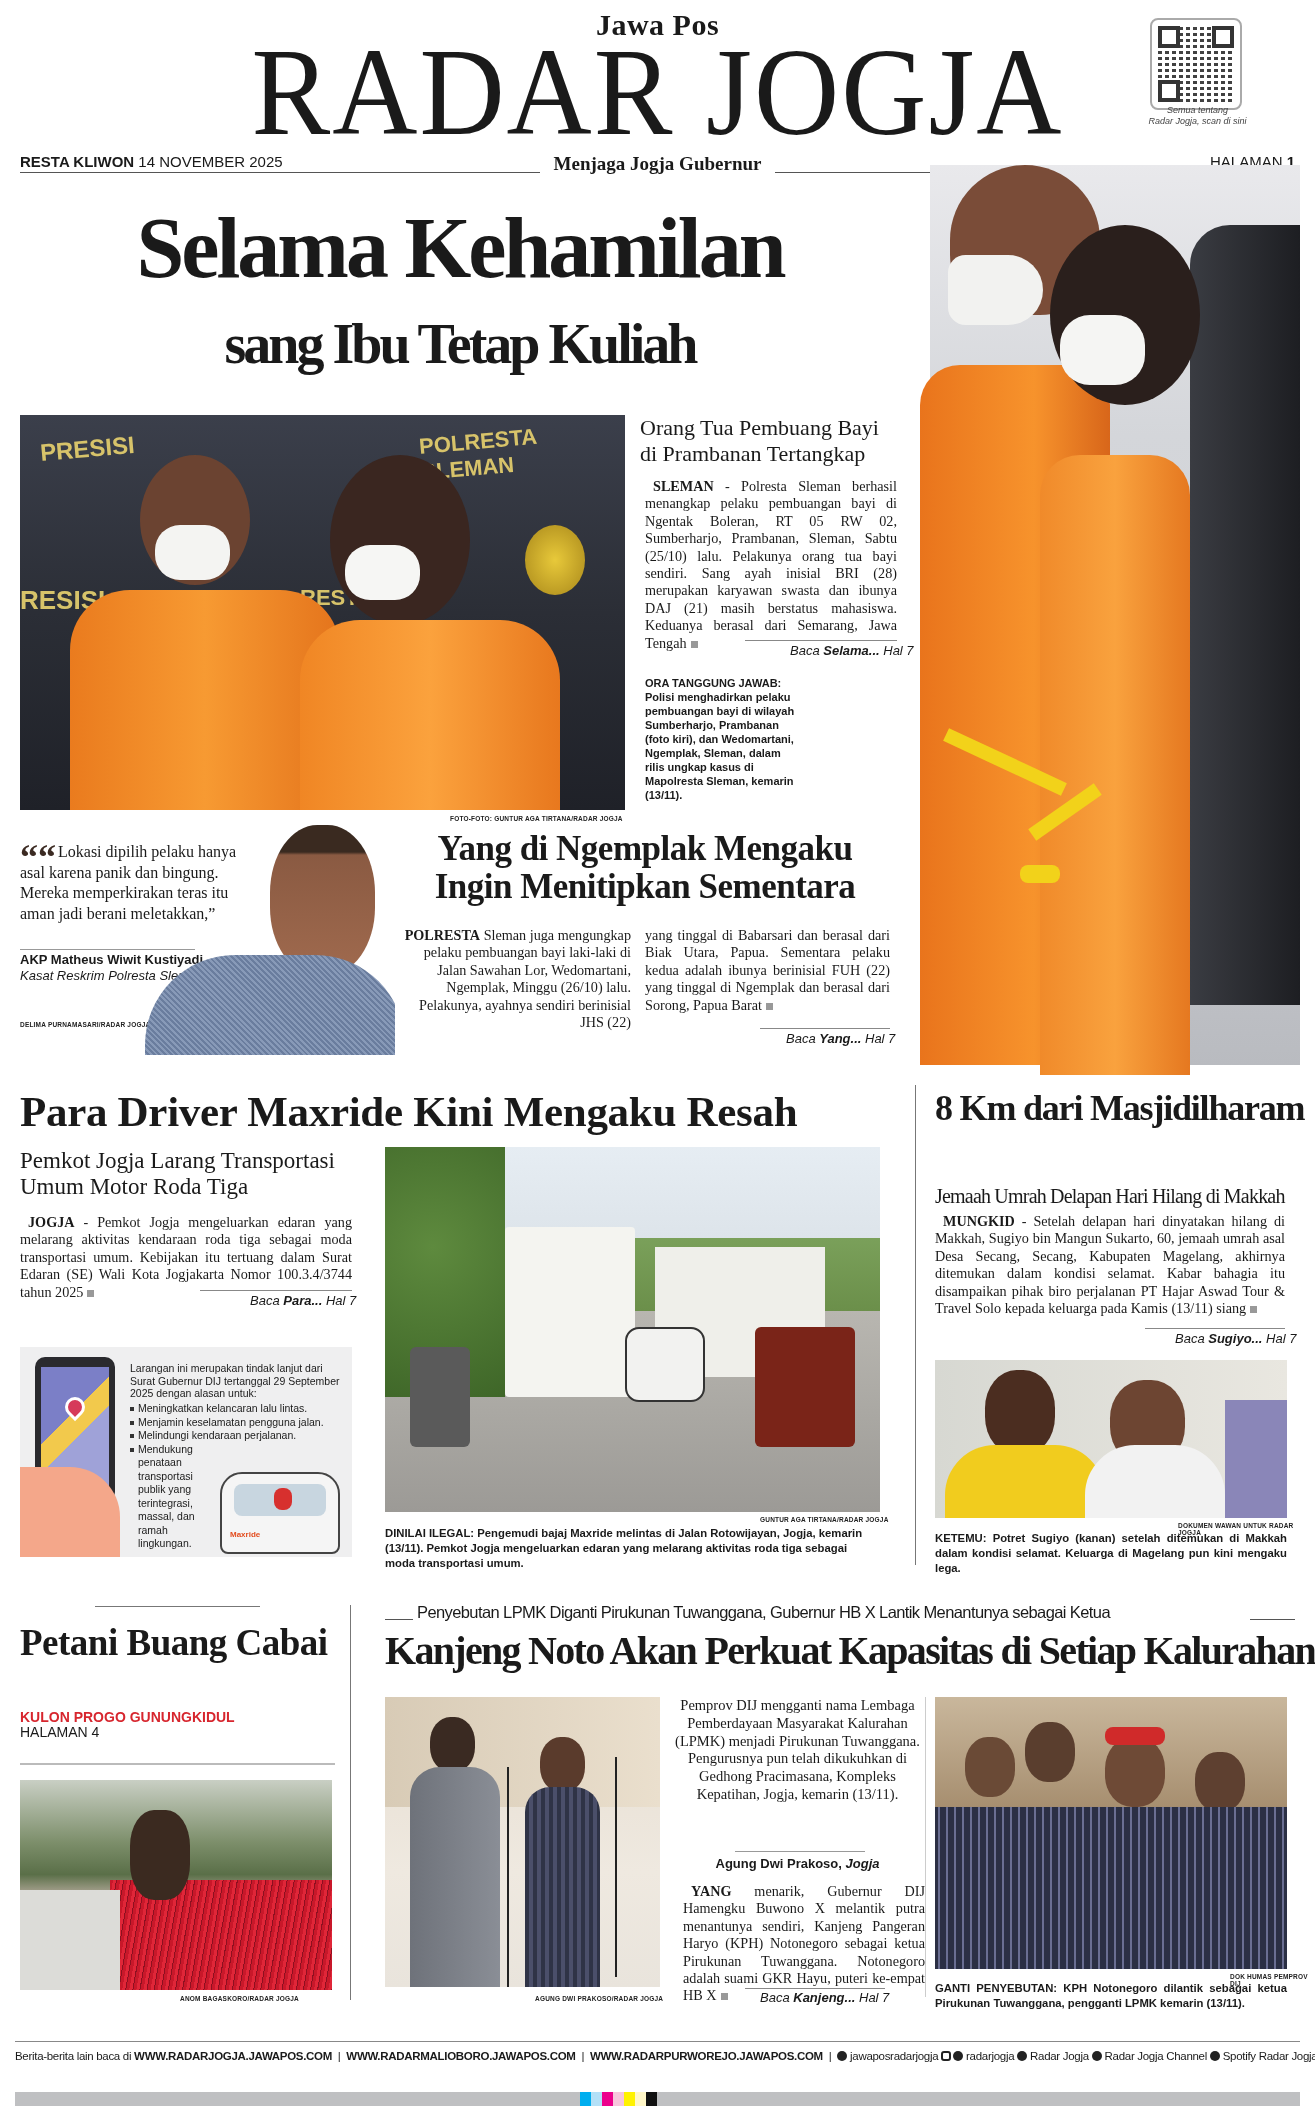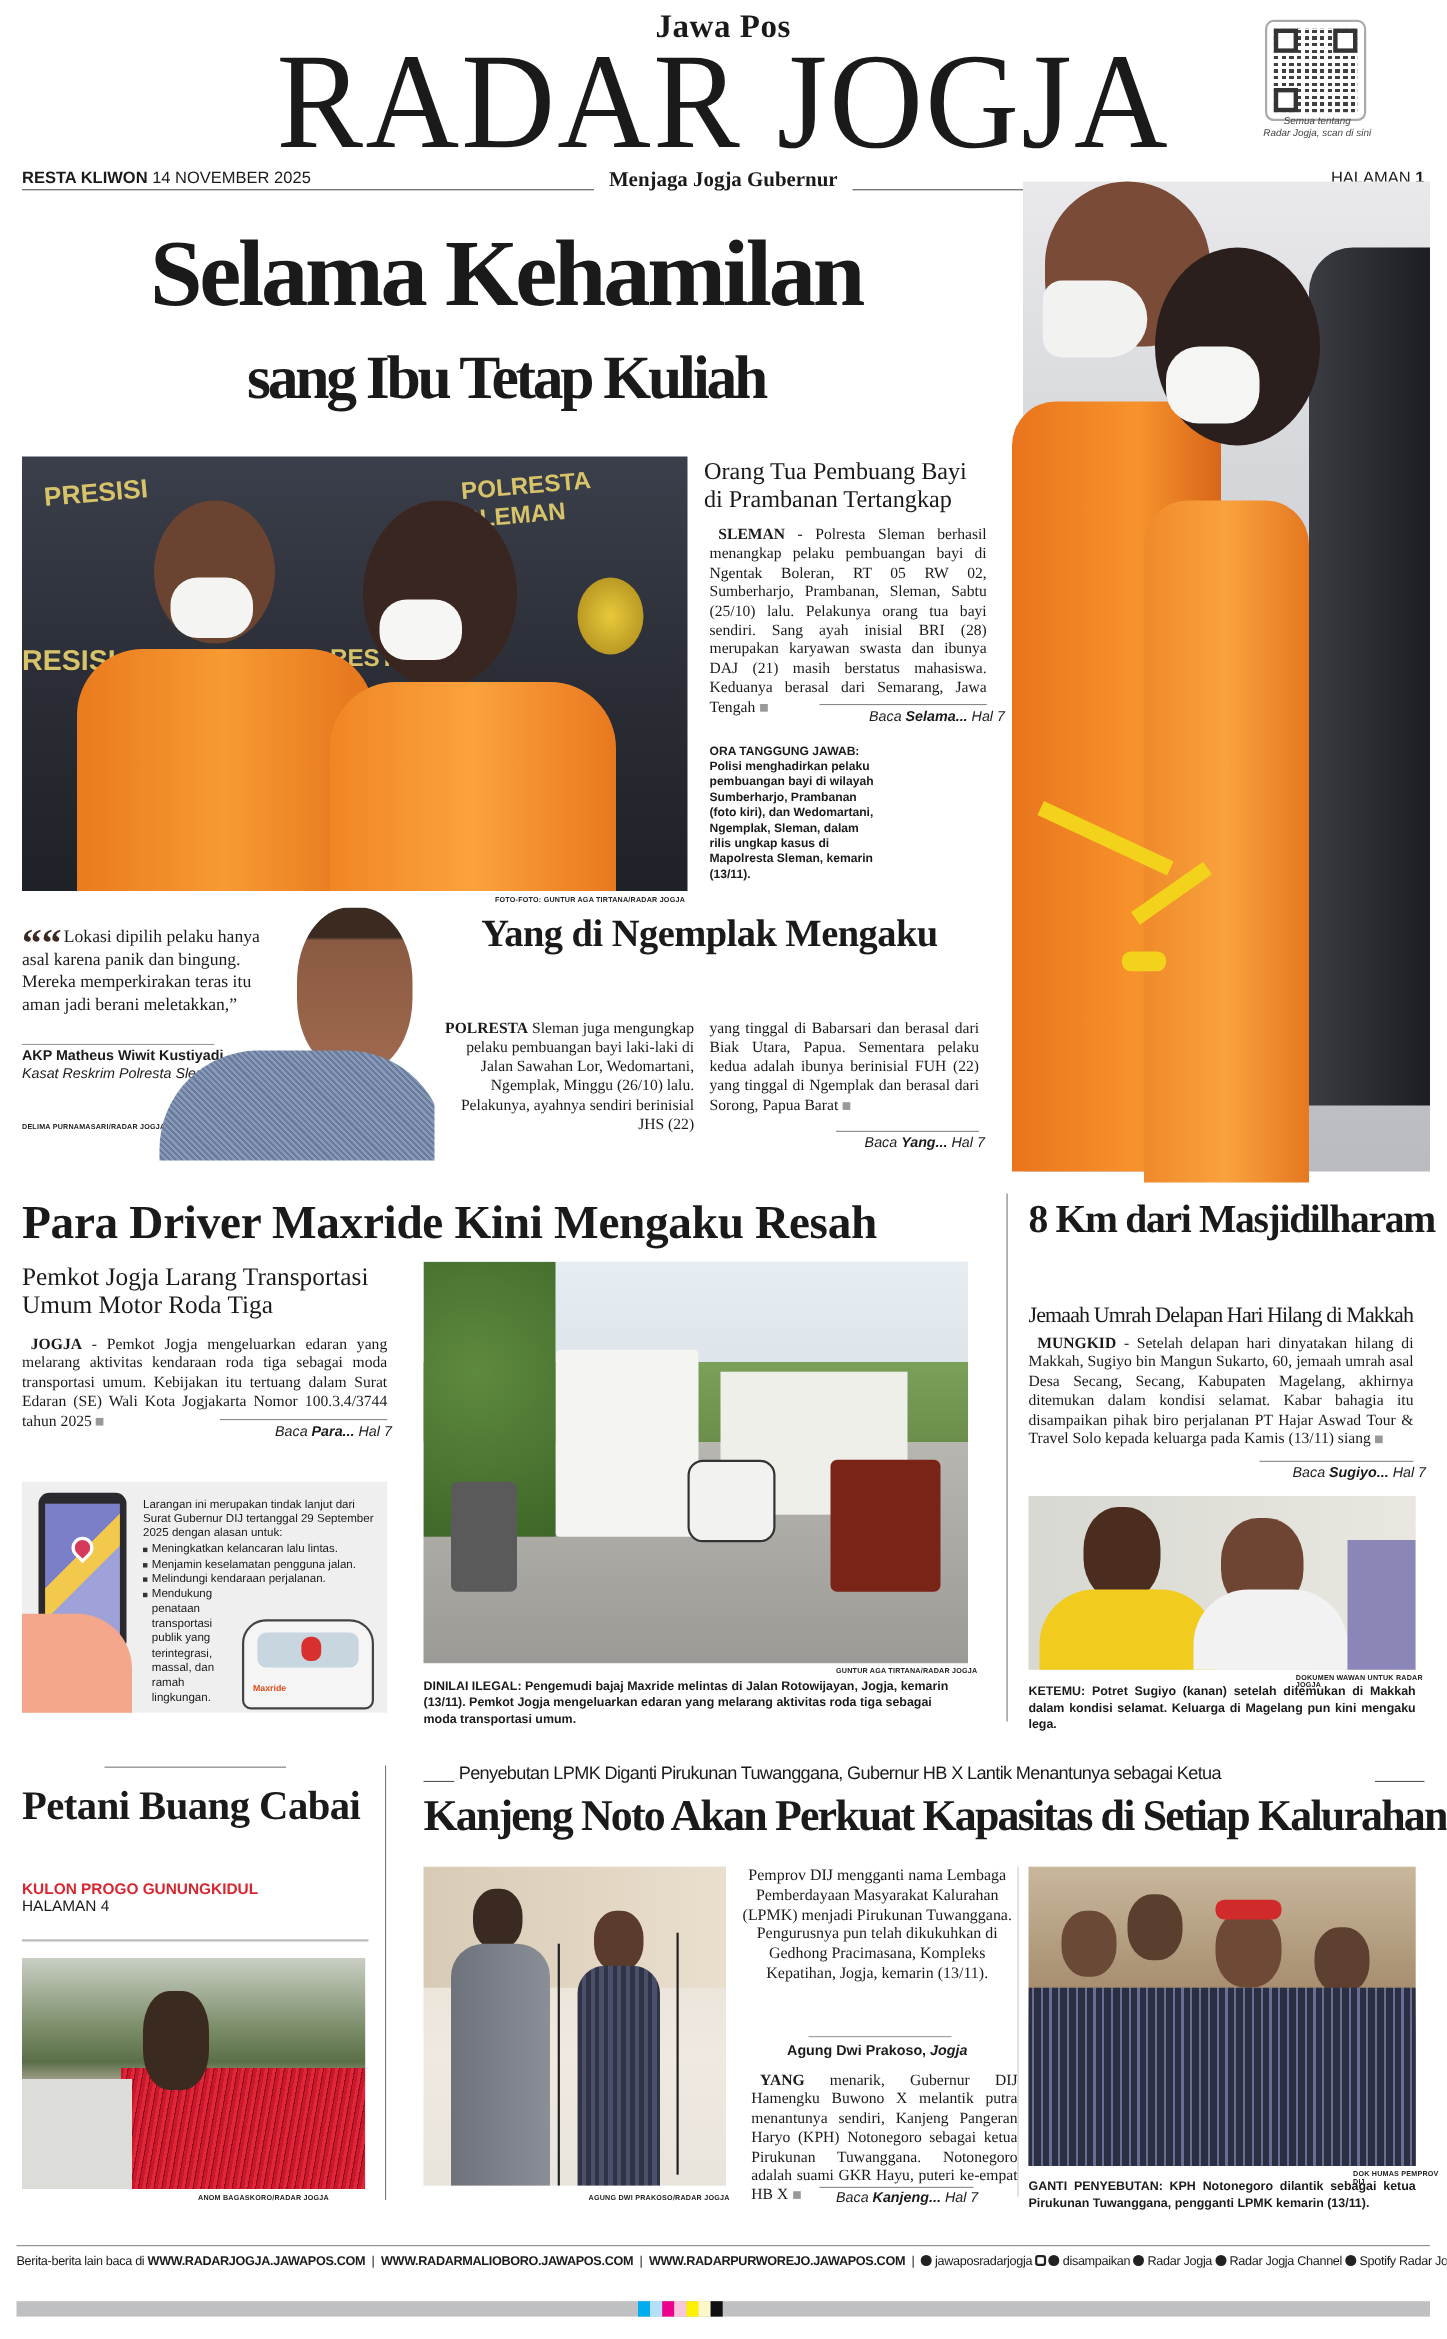--- a/index.html
+++ b/index.html
@@ -118,20 +118,21 @@
 <div class="abs sans" style="left:20px;top:952px;font-size:13px;font-weight:bold">AKP Matheus Wiwit Kustiyadi</div>
 <div class="abs sans" style="left:20px;top:968px;font-size:13px;font-style:italic">Kasat Reskrim Polresta Sleman</div>
 <div class="abs credit" style="left:20px;top:1021px">DELIMA PURNAMASARI/RADAR JOGJA</div>
 <div class="abs" style="left:125px;top:825px;width:270px;height:230px;overflow:hidden">
   <div class="abs" style="left:145px;top:0;width:105px;height:150px;border-radius:45%;background:linear-gradient(180deg,#3a2a20 0,#3a2a20 18%,#8a5a42 20%,#a06a4e 100%)"></div>
   <div class="abs" style="left:20px;top:130px;width:260px;height:120px;border-radius:90px 90px 0 0;background:repeating-linear-gradient(45deg,#6a7d9e 0 2px,#889ab8 2px 4px)"></div>
 </div>
 
 <div class="abs serif" style="left:395px;top:830px;width:500px;text-align:center;font-size:35px;line-height:38px;font-weight:bold;letter-spacing:-0.5px">
   <div>Yang di Ngemplak Mengaku</div>
+  <div>Ingin Menitipkan Sementara</div>
 </div>
 <div class="abs body serif" style="left:395px;top:927px;width:236px;text-align:right"><b>POLRESTA</b><span> Sleman juga mengungkap pelaku pembuangan bayi laki-laki di Jalan Sawahan Lor, Wedomartani, Ngemplak, Minggu (26/10) lalu. Pelakunya, ayahnya sendiri berinisial JHS (22)</span></div>
 <div class="abs body serif" style="left:645px;top:927px;width:245px"><span>yang tinggal di Babarsari dan berasal dari Biak Utara, Papua. Sementara pelaku kedua adalah ibunya berinisial FUH (22) yang tinggal di Ngemplak dan berasal dari Sorong, Papua Barat</span><span class="sq"></span></div>
 <div class="abs rule" style="left:760px;top:1028px;width:130px;background:#888"></div>
 <div class="abs baca" style="left:786px;top:1031px"><span>Baca </span><b>Yang...</b><span> Hal 7</span></div>
 
 <div class="abs serif" style="left:20px;top:1088px;width:880px;font-size:43px;line-height:48px;font-weight:bold;letter-spacing:-0.3px;white-space:nowrap">Para Driver Maxride Kini Mengaku Resah</div>
 <div class="abs serif" style="left:20px;top:1148px;width:360px;font-size:23px;line-height:26px">
   <div>Pemkot Jogja Larang Transportasi</div>
   <div>Umum Motor Roda Tiga</div>
@@ -237,21 +238,21 @@
   <div class="abs" style="left:170px;top:30px;width:60px;height:18px;background:#d02a2a;border-radius:8px"></div>
 </div>
 <div class="abs credit" style="left:1230px;top:1973px">DOK HUMAS PEMPROV DIJ</div>
 <div class="abs caption" style="left:935px;top:1981px;width:352px;font-size:11.3px;text-align:justify"><span>GANTI PENYEBUTAN:</span><span> KPH Notonegoro dilantik sebagai ketua Pirukunan Tuwanggana, pengganti LPMK kemarin (13/11).</span></div>
 <div class="abs col-rule" style="left:925px;top:1697px;height:300px;background:#ccc"></div>
 
 <div class="abs rule" style="left:15px;top:2041px;width:1285px;background:#888"></div>
 <div class="abs sans" style="left:15px;top:2050px;width:1290px;font-size:11.5px;white-space:nowrap;letter-spacing:-0.3px">
   <span>Berita-berita lain baca di </span><b>WWW.RADARJOGJA.JAWAPOS.COM</b> &nbsp;|&nbsp; <b>WWW.RADARMALIOBORO.JAWAPOS.COM</b> &nbsp;|&nbsp; <b>WWW.RADARPURWOREJO.JAWAPOS.COM</b> &nbsp;|&nbsp;
   <span style="display:inline-block;width:10px;height:10px;border-radius:50%;background:#222;vertical-align:-1px"></span> <span>jawaposradarjogja</span>
-  <span style="display:inline-block;width:10px;height:10px;border-radius:3px;border:2px solid #222;vertical-align:-1px"></span><span style="display:inline-block;width:10px;height:10px;border-radius:50%;background:#222;vertical-align:-1px;margin-left:2px"></span> <span>disampaikan</span>
+  <span style="display:inline-block;width:10px;height:10px;border-radius:3px;border:2px solid #222;vertical-align:-1px"></span><span style="display:inline-block;width:10px;height:10px;border-radius:50%;background:#222;vertical-align:-1px;margin-left:2px"></span> <span>radarjogja</span>
   <span style="display:inline-block;width:10px;height:10px;border-radius:50%;background:#222;vertical-align:-1px"></span> <span>Radar Jogja</span>
   <span style="display:inline-block;width:10px;height:10px;border-radius:50%;background:#222;vertical-align:-1px"></span> <span>Radar Jogja Channel</span>
   <span style="display:inline-block;width:10px;height:10px;border-radius:50%;background:#222;vertical-align:-1px"></span> <span>Spotify Radar Jogja</span>
 </div>
 <div class="abs" style="left:15px;top:2092px;width:1285px;height:14px;background:#bfc0c2">
   <div class="abs" style="left:565px;top:0;height:14px;display:flex">
     <span style="width:11px;height:14px;background:#00aeef;display:block"></span>
     <span style="width:11px;height:14px;background:#b3e0f7;display:block"></span>
     <span style="width:11px;height:14px;background:#ec008c;display:block"></span>
     <span style="width:11px;height:14px;background:#f7c6dc;display:block"></span>

